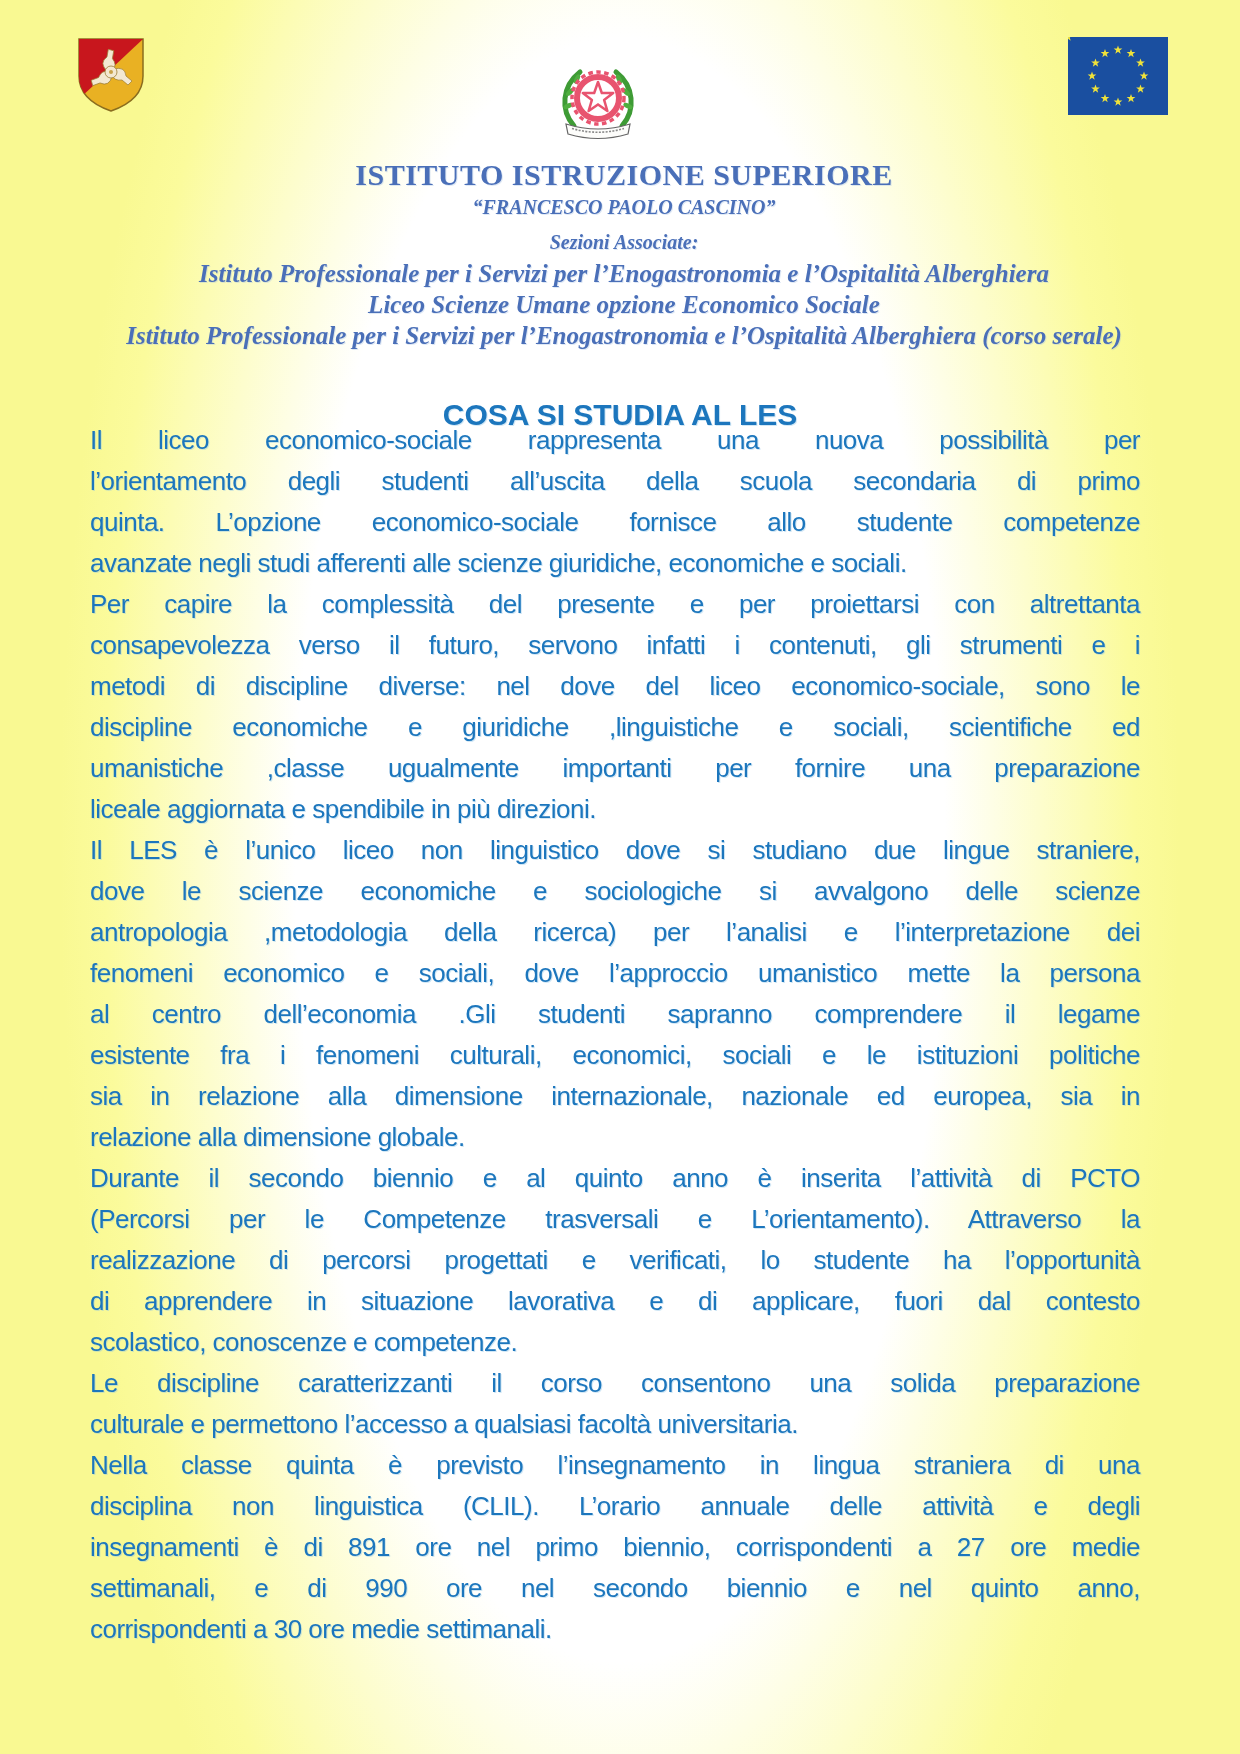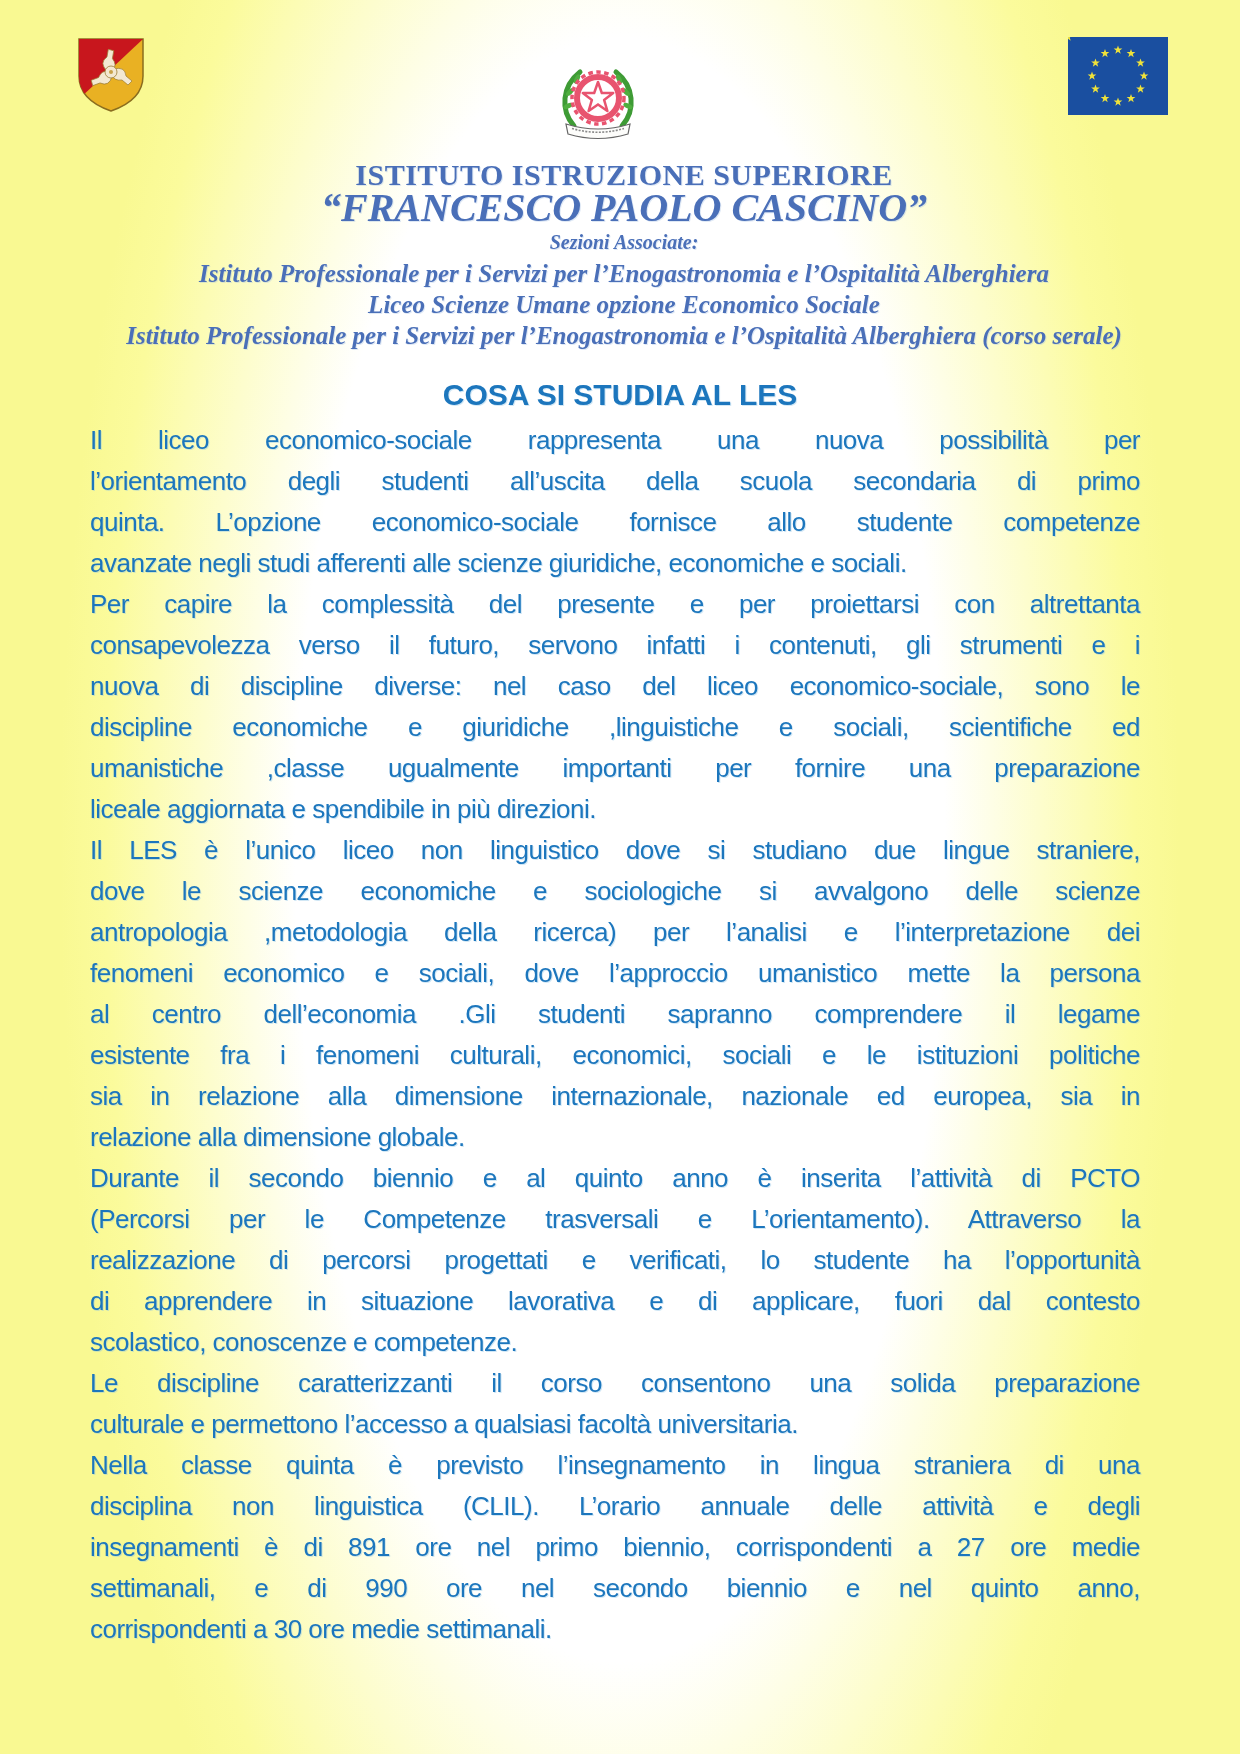--- a/index.html
+++ b/index.html
@@ -23,28 +23,28 @@
   .header {
     position: absolute;
     top: 158px; left: 8px; right: 0;
     text-align: center;
     color: var(--header-blue, #4A6FB8);
     font-family: "Liberation Serif", serif;
     font-weight: bold;
     text-shadow: 1px 1px 0 rgba(160,190,225,0.35);
   }
   .h-type { font-size: 30px; line-height: 33px; letter-spacing: 0.5px; }
-  .h-name { font-size: 40px; line-height: 33px; font-style: italic; }
+  .h-name { font-size: 20px; line-height: 33px; font-style: italic; }
   .h-seclabel { font-size: 20px; line-height: 31px; font-style: italic; margin-top: 3px; }
   .h-section  { font-size: 25px; line-height: 31px; font-style: italic; white-space: nowrap; }
 
   
   .doc-title {
     position: absolute;
-    top: 374px; left: 0; right: 0;
+    top: 394px; left: 0; right: 0;
     text-align: center;
     font-size: 30px; line-height: 41px;
     font-weight: bold;
     color: var(--body-blue, #1B75BC);
     text-shadow: 1px 1px 0 rgba(140,195,230,0.4);
   }
 
   
   .body-text {
     position: absolute;
@@ -145,21 +145,21 @@
 
   <div class="doc-title">COSA SI STUDIA AL LES</div>
 
   <div class="body-text">
       <div class="line">Il liceo economico-sociale rappresenta una nuova possibilità per</div>
       <div class="line">l’orientamento degli studenti all’uscita della scuola secondaria di primo</div>
       <div class="line">quinta. L’opzione economico-sociale fornisce allo studente competenze</div>
       <div class="line last">avanzate negli studi afferenti alle scienze giuridiche, economiche e sociali.</div>
       <div class="line">Per capire la complessità del presente e per proiettarsi con altrettanta</div>
       <div class="line">consapevolezza verso il futuro, servono infatti i contenuti, gli strumenti e i</div>
-      <div class="line">nuova di discipline diverse: nel caso del liceo economico-sociale, sono le</div>
+      <div class="line">metodi di discipline diverse: nel dove del liceo economico-sociale, sono le</div>
       <div class="line">discipline economiche e giuridiche ,linguistiche e sociali, scientifiche ed</div>
       <div class="line">umanistiche ,classe ugualmente importanti per fornire una preparazione</div>
       <div class="line last">liceale aggiornata e spendibile in più direzioni.</div>
       <div class="line">Il LES è l’unico liceo non linguistico dove si studiano due lingue straniere,</div>
       <div class="line">dove le scienze economiche e sociologiche si avvalgono delle scienze</div>
       <div class="line">antropologia ,metodologia della ricerca) per l’analisi e l’interpretazione dei</div>
       <div class="line">fenomeni economico e sociali, dove l’approccio umanistico mette la persona</div>
       <div class="line">al centro dell’economia .Gli studenti sapranno comprendere il legame</div>
       <div class="line">esistente fra i fenomeni culturali, economici, sociali e le istituzioni politiche</div>
       <div class="line">sia in relazione alla dimensione internazionale, nazionale ed europea, sia in</div>

